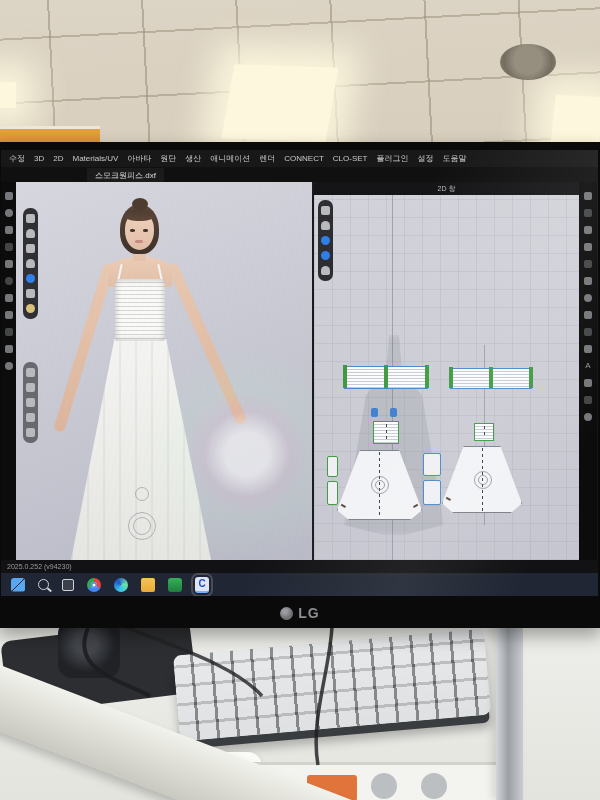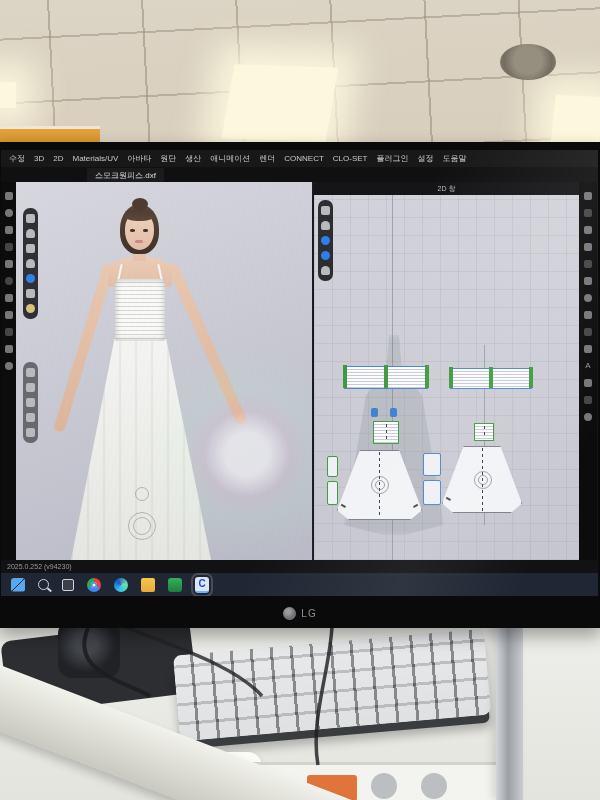--- a/index.html
+++ b/index.html
@@ -48,21 +48,21 @@
   .tc1{left:160px}.tc2{left:210px}
   .smallmouse{position:absolute;left:188px;top:752px;width:74px;height:30px;border-radius:14px;background:#fafaf7;box-shadow:0 2px 4px rgba(0,0,0,.2);}
   svg.cables{position:absolute;left:0;top:600px;pointer-events:none;}
 
   
   .monitor{position:absolute;left:-2px;top:142px;width:604px;height:486px;background:#0a0a0b;
     border-radius:3px;box-shadow:0 8px 18px rgba(0,0,0,.35);}
   .screen{position:absolute;left:3px;top:8px;width:597px;height:446px;background:#141414;overflow:hidden;}
   .bezel-bottom{position:absolute;left:0;bottom:0;width:100%;height:30px;display:flex;align-items:center;justify-content:center;gap:5px;color:#86878a;}
   .lgdot{width:13px;height:13px;border-radius:50%;background:radial-gradient(circle at 38% 35%,#9b9ca0 0 18%,#6e6f73 60%,#8b8c90);}
-  .lgtext{font-size:10px;font-weight:normal;letter-spacing:1px;color:#8e8f93;}
+  .lgtext{font-size:14px;font-weight:bold;letter-spacing:1px;color:#8e8f93;}
   .glare{position:absolute;left:0;top:0;width:100%;height:100%;pointer-events:none;
     background:linear-gradient(115deg,rgba(255,255,255,0) 55%,rgba(255,255,255,.07) 75%,rgba(255,255,255,0) 90%);}
 
   
   .menubar{position:absolute;left:0;top:0;width:100%;height:17px;background:#181818;display:flex;
     align-items:center;gap:9px;padding-left:8px;box-sizing:border-box;}
   .menubar span{font-size:8px;color:#c9c9c9;white-space:nowrap;}
   .tabbar{position:absolute;left:0;top:17px;width:100%;height:15px;background:#101010;}
   .tab{position:absolute;left:86px;top:1px;padding:2px 8px 1px;font-size:8px;color:#ddd;
     border-bottom:2px solid #c7ccd4;background:#1b1b1b;}

